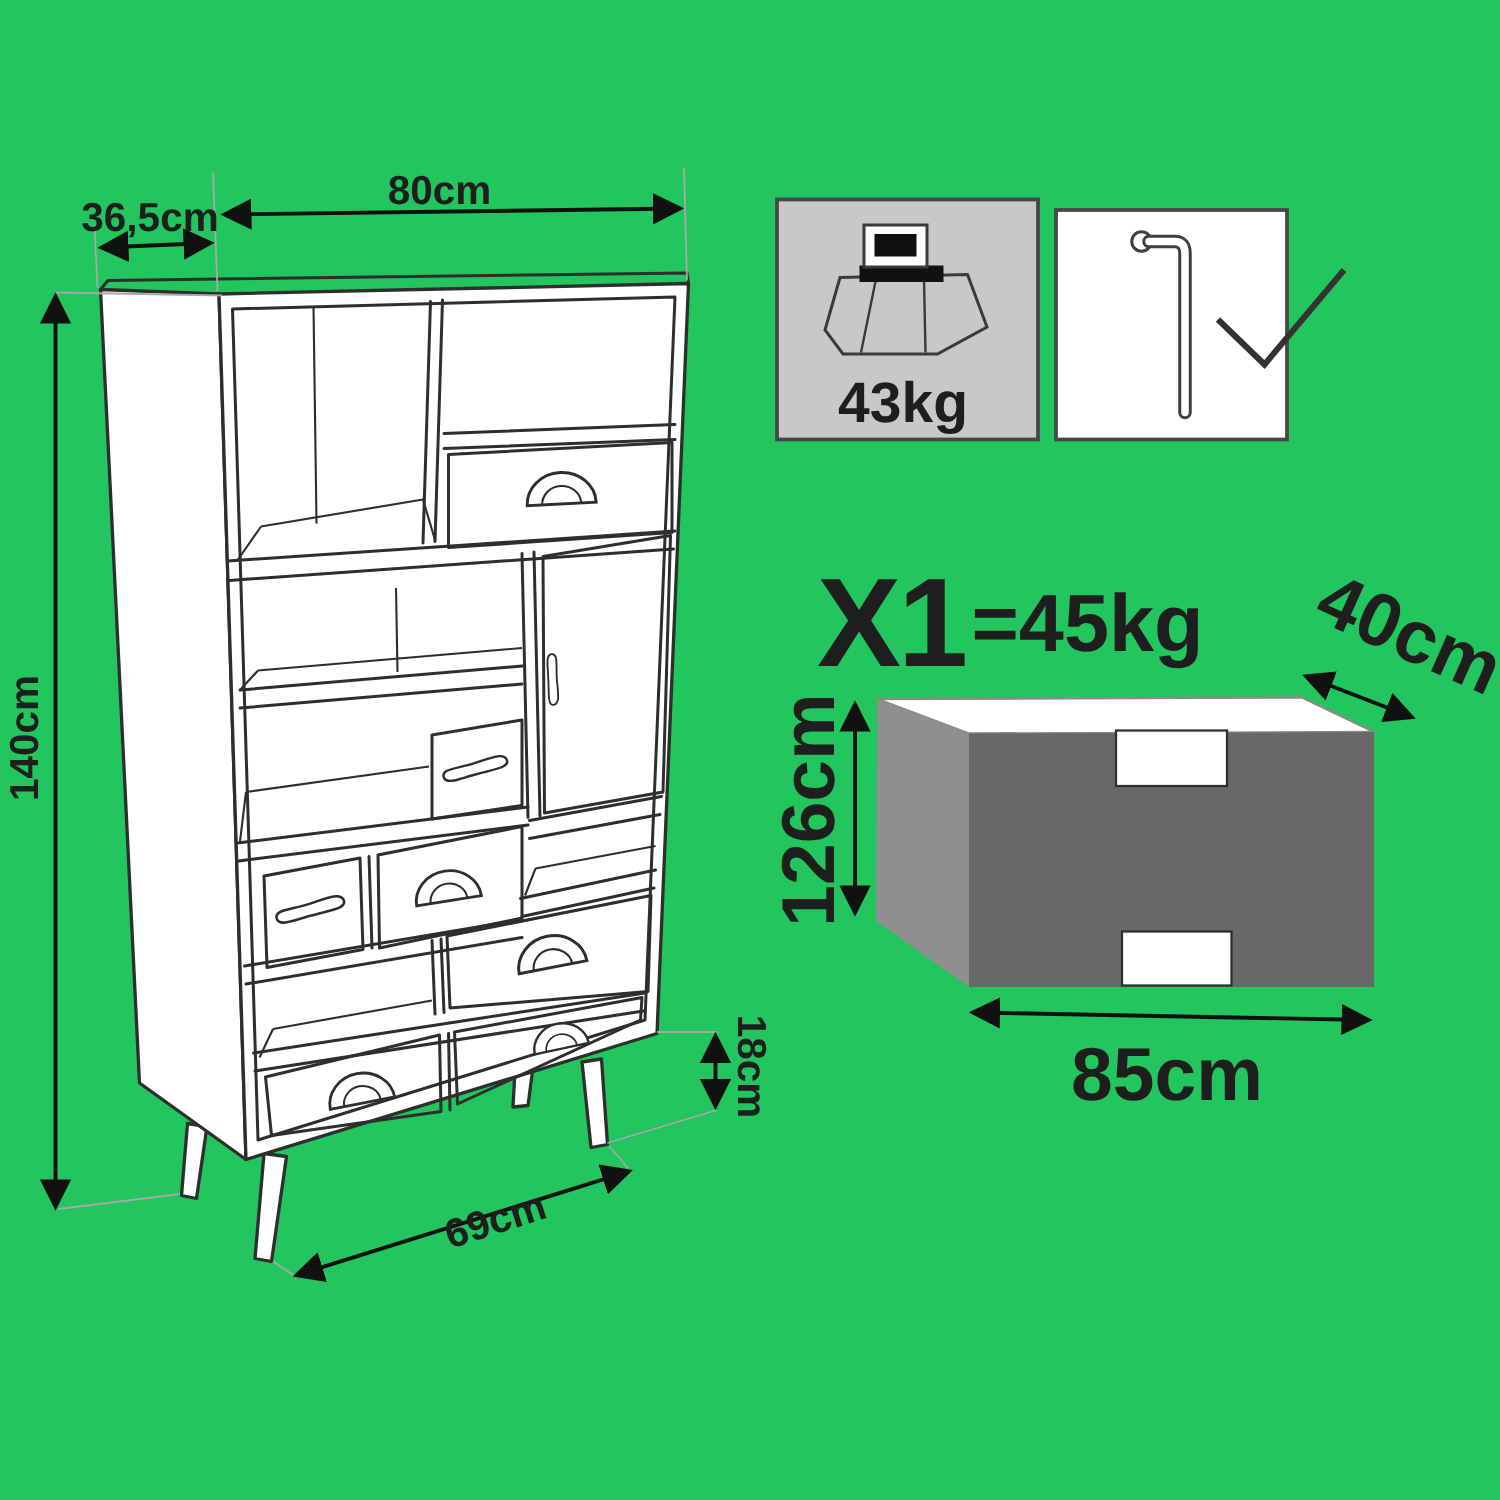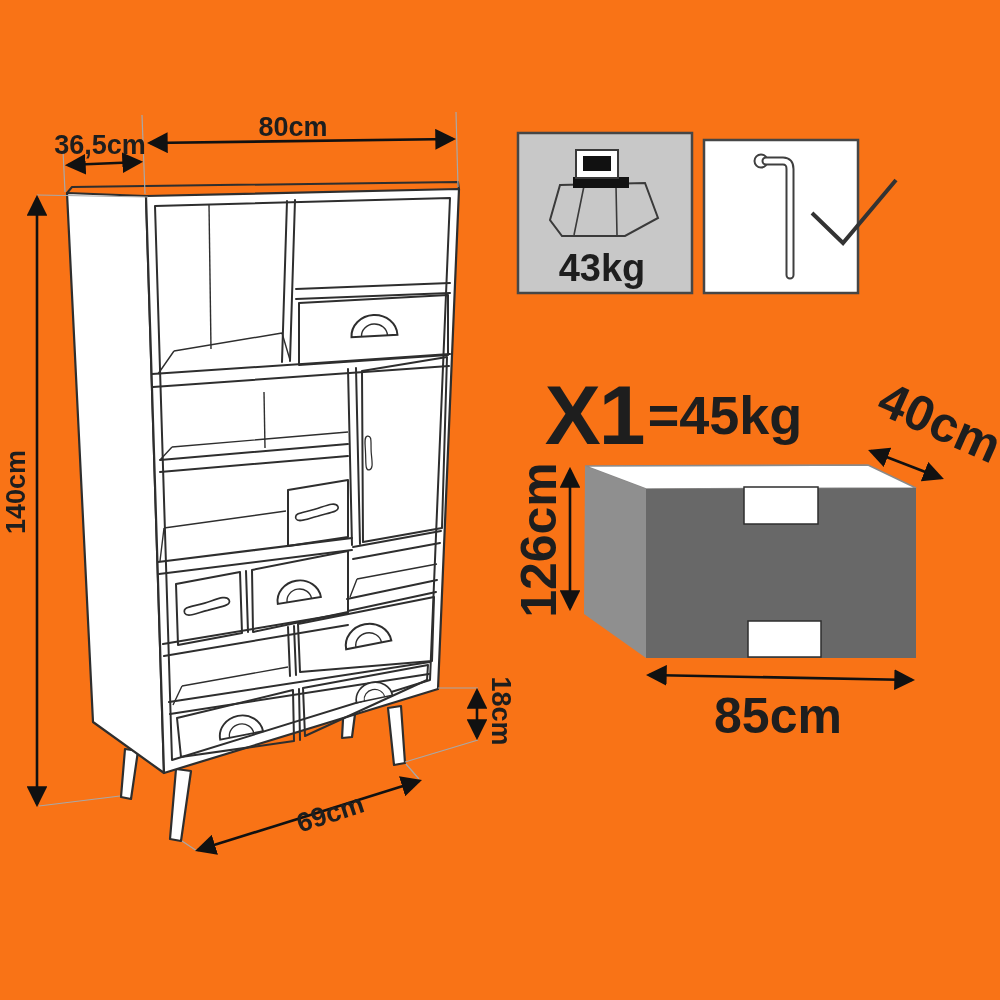--- a/index.html
+++ b/index.html
@@ -1,16 +1,16 @@
 <!DOCTYPE html>
 <html><head>
 <meta charset="utf-8">
 <style>
   html,body{margin:0;padding:0;background:#ffffff;}
-  #stage{position:relative;width:1000px;height:1000px;background:#f97316;overflow:hidden;}
+  #stage{position:relative;width:1000px;height:1000px;background:#22c55e;overflow:hidden;}
   svg{position:absolute;left:0;top:0;}
   text{font-family:"Liberation Sans","DejaVu Sans",sans-serif;fill:#1e1e1e;}
   .dimtxt{font-size:27px;font-weight:700;}
   .bigtxt{font-size:50px;font-weight:700;}
   .line{stroke:#2e2e2e;stroke-width:2;fill:none;stroke-linejoin:round;stroke-linecap:round;}
   .thin{stroke:#2e2e2e;stroke-width:1.4;fill:none;}
   .panel{stroke:#2e2e2e;stroke-width:2.2;fill:#ffffff;stroke-linejoin:round;}
   .guide{stroke:#a8a8a8;stroke-width:1.2;fill:none;}
   .dim{stroke:#111111;stroke-width:2.6;fill:none;}
   .handle{stroke:#2e2e2e;stroke-width:2;fill:#ffffff;}

